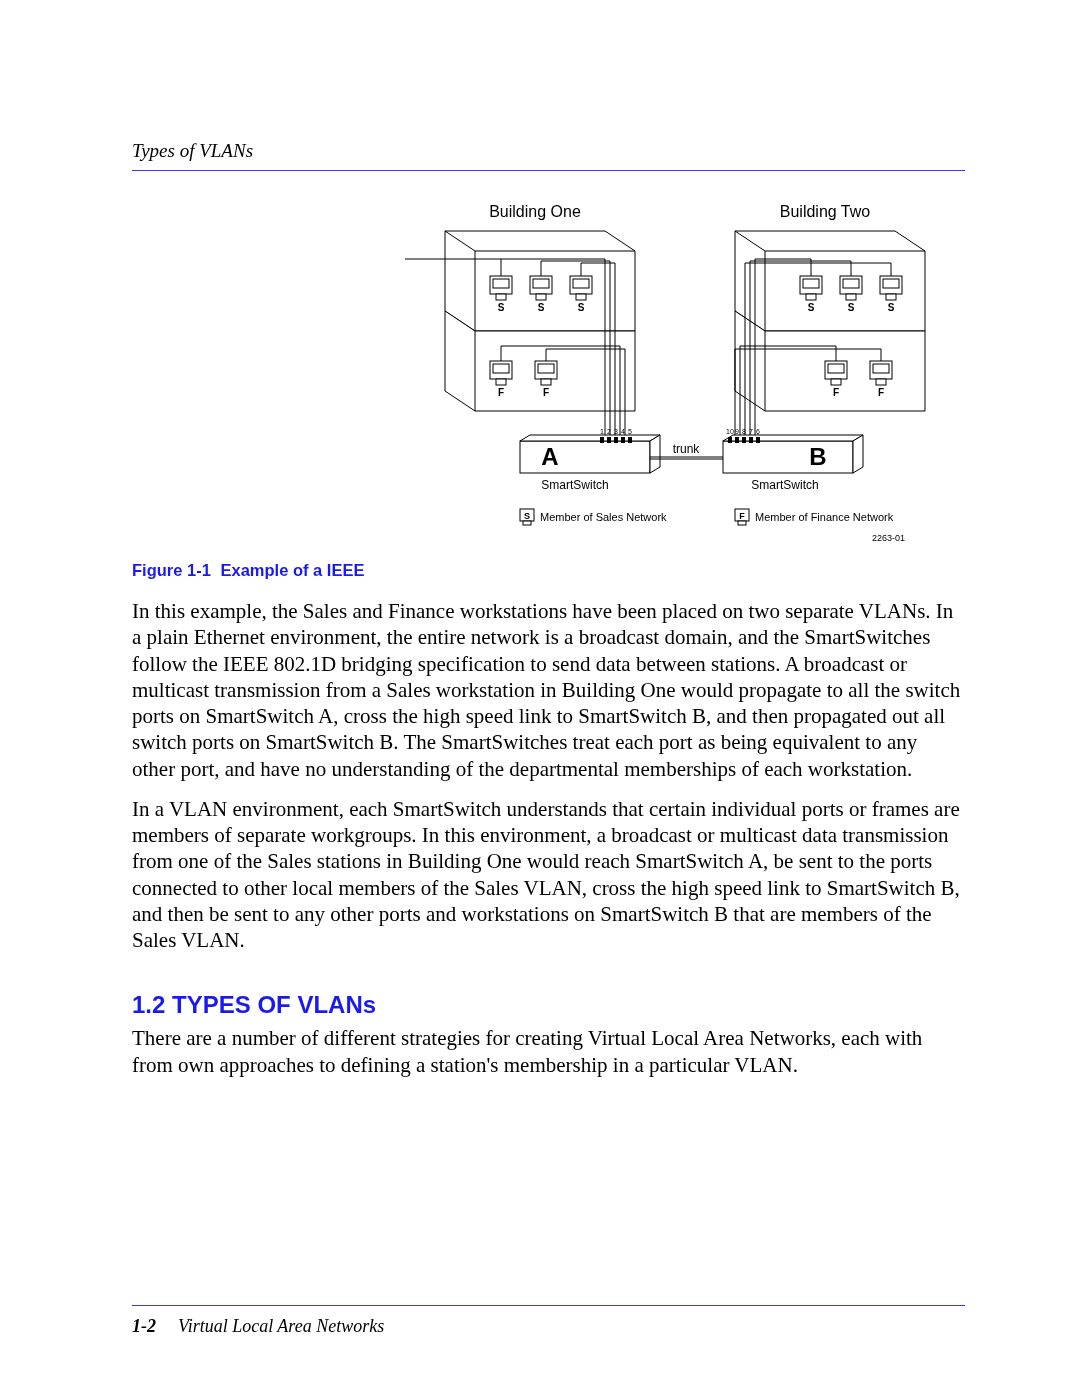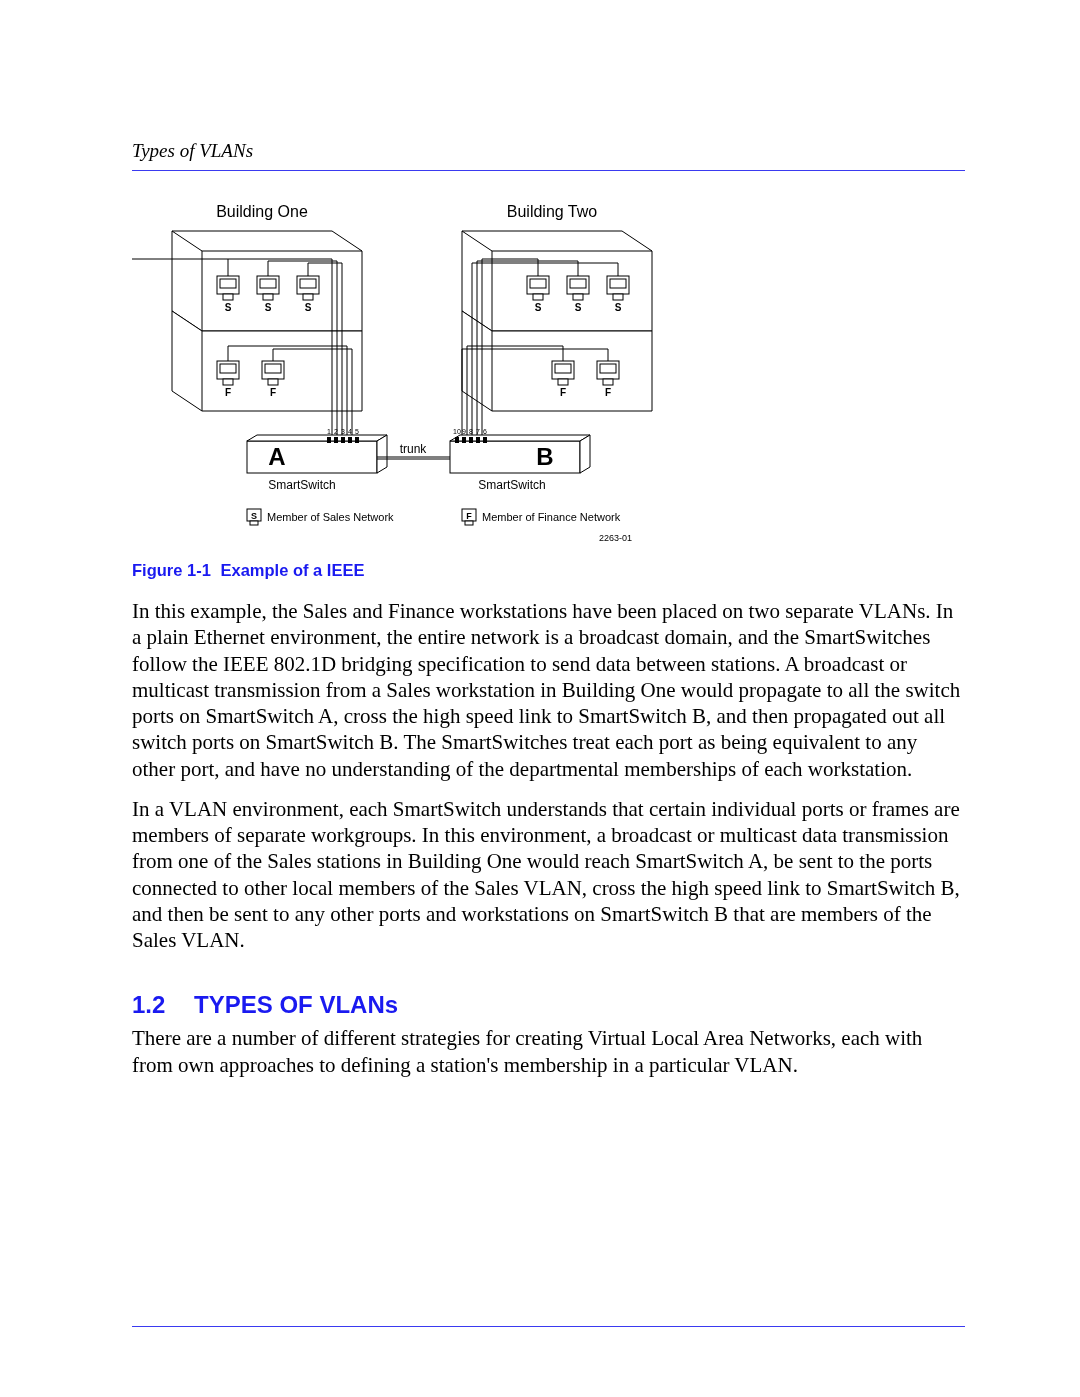--- a/index.html
+++ b/index.html
@@ -25,21 +25,21 @@
     font-size: 19px;
   }
   .hr-blue {
     border: none;
     border-top: 1px solid #3a3af0;
     margin: 8px 0 30px 0;
   }
   .figure-wrap {
     width: 100%;
     display: flex;
-    justify-content: flex-start;
+    justify-content: flex-end;
     margin-bottom: 6px;
   }
   .figure-svg {
     width: 560px;
     height: 350px;
   }
   .fig-caption {
     font-family: Arial, Helvetica, sans-serif;
     font-weight: bold;
     font-size: 16.5px;
@@ -53,21 +53,21 @@
     text-align: left;
     margin: 0 0 14px 0;
   }
   .section-heading {
     font-family: Arial, Helvetica, sans-serif;
     font-weight: bold;
     color: #1a1af0;
     font-size: 24px;
     margin: 24px 0 6px 0;
   }
-  .section-heading .num { margin-right: 22px; }
+  .section-heading .num { }
   .footer {
     margin-top: auto;
     display: flex;
     align-items: baseline;
     font-size: 18px;
   }
   .footer .page-num {
     font-style: italic;
     font-weight: bold;
     margin-right: 22px;
@@ -308,14 +308,18 @@
 
   <div class="section-heading">
     <span class="num">1.2</span>
     <span>TYPES OF VLANs</span>
   </div>
   <p class="body-text">There are a number of different strategies for creating Virtual Local Area Networks, each with from own approaches to defining a station's membership in a particular VLAN.</p>
 
   <div style="flex:1"></div>
 
   <hr class="hr-bottom">
+  <div class="footer">
+    <span class="page-num">1-2</span>
+    <span class="title">Virtual Local Area Networks</span>
+  </div>
 
 </div>
 
 </body></html>

